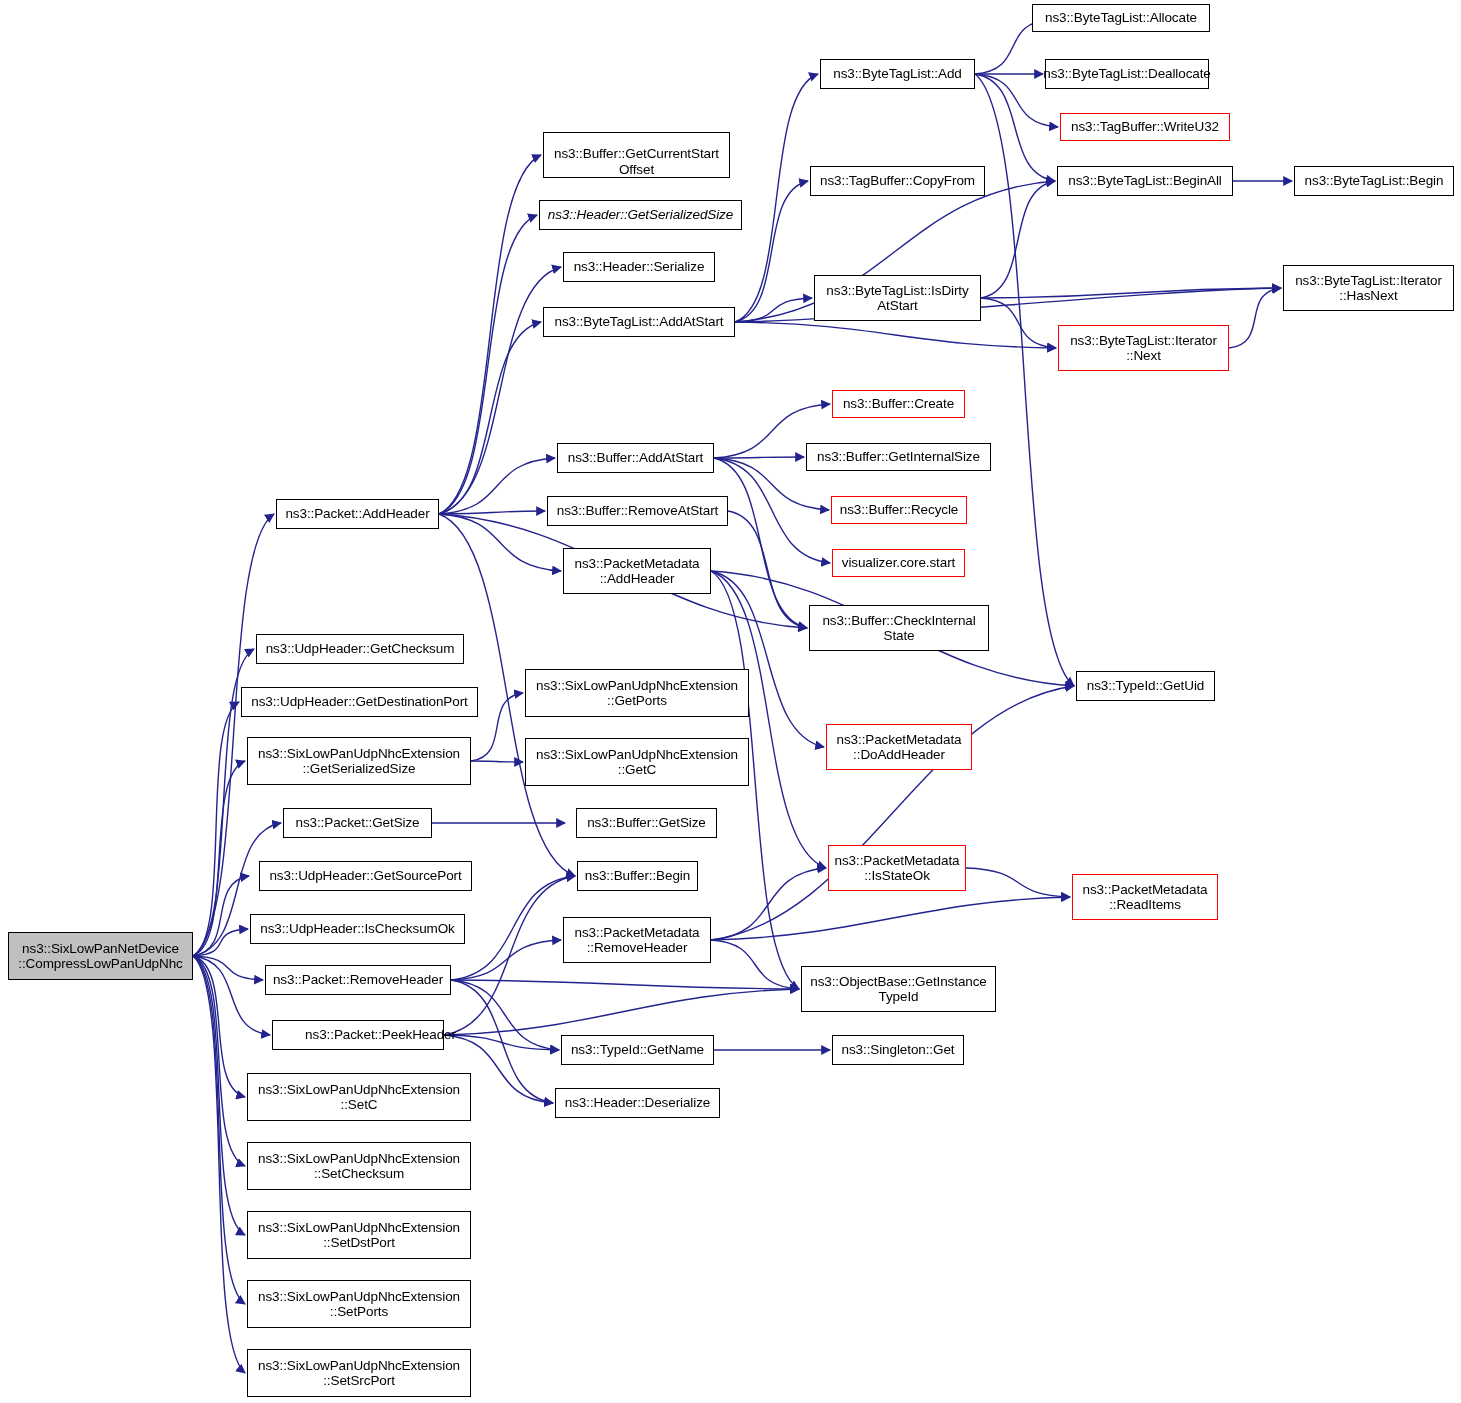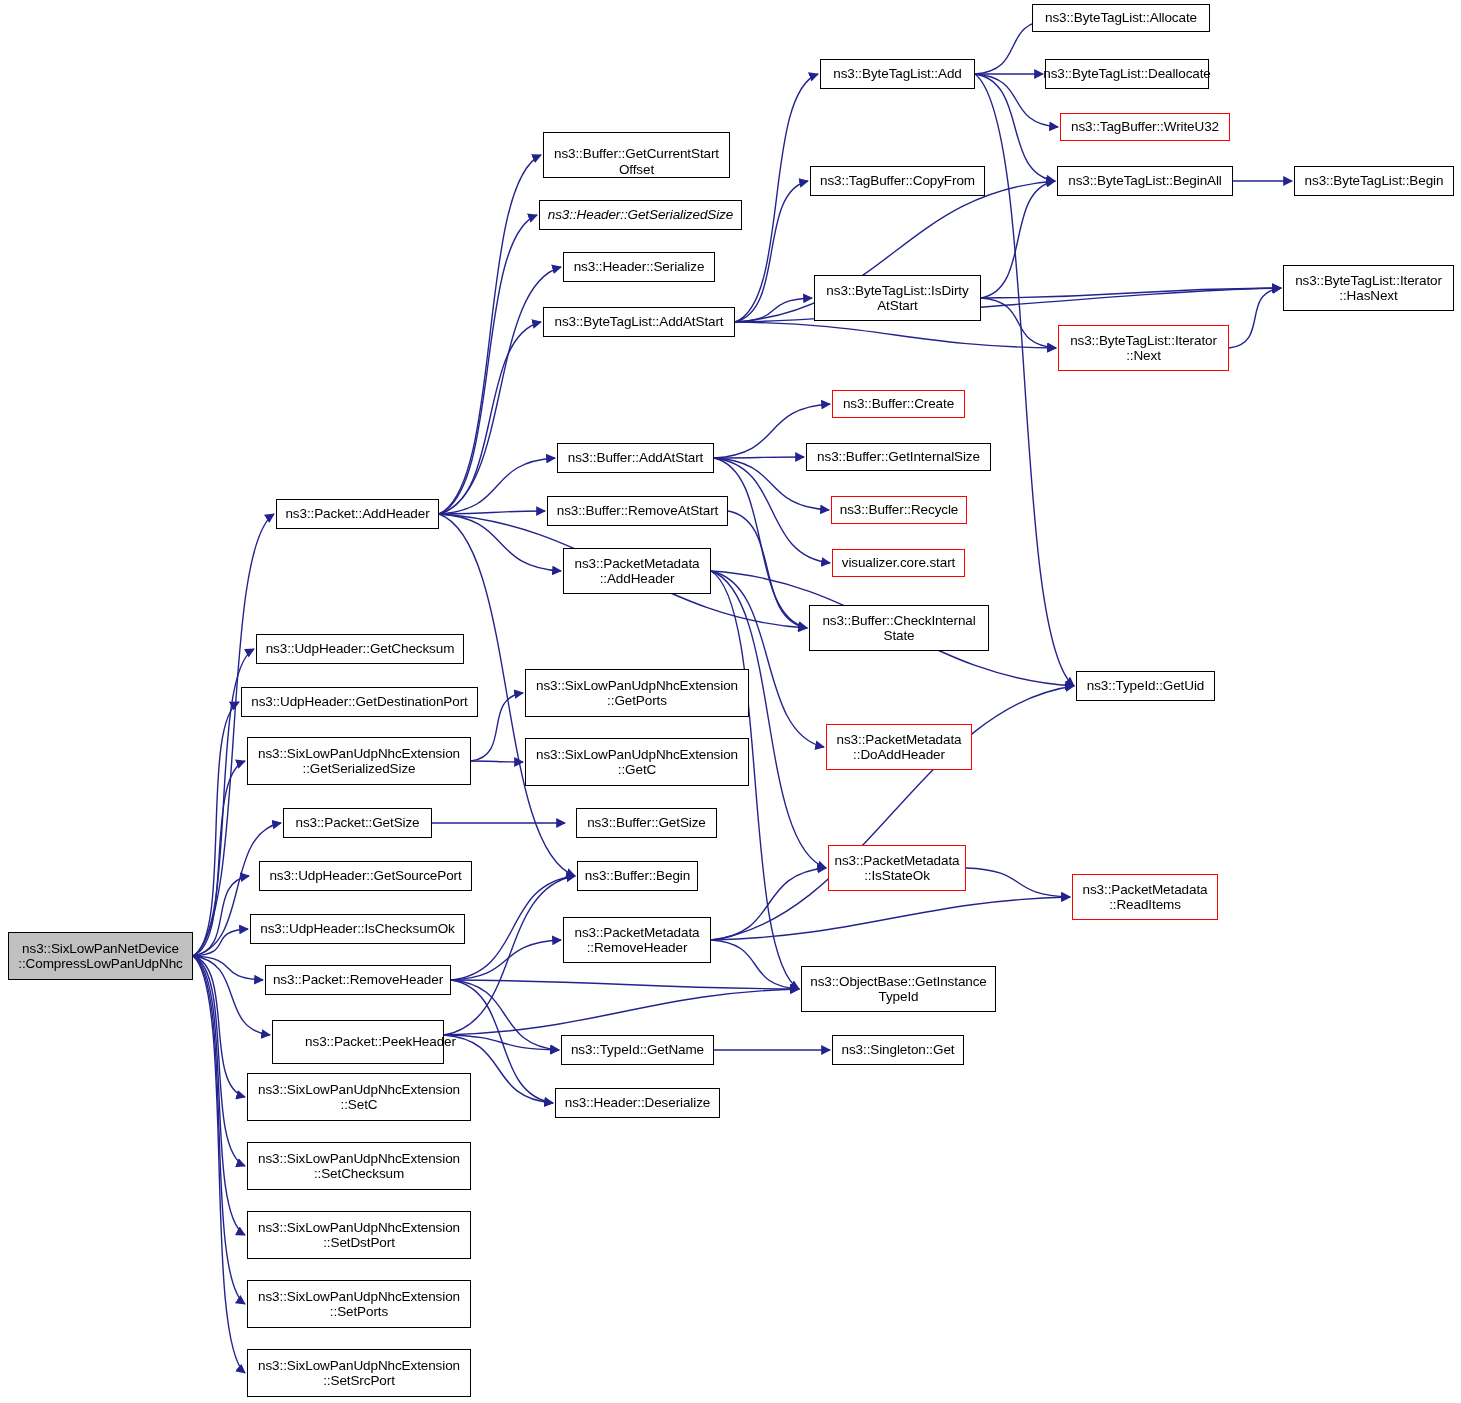--- a/index.html
+++ b/index.html
@@ -117,21 +117,21 @@
       </div>
       <div class="node" style="left: 251px; top: 861px; width: 213px; height: 30px; margin-left: 8px;">
         <span>ns3::UdpHeader::GetSourcePort</span>
       </div>
       <div class="node" style="left: 250px; top: 914px; width: 215px; height: 30px;">
         <span>ns3::UdpHeader::IsChecksumOk</span>
       </div>
       <div class="node" style="left: 265px; top: 965px; width: 186px; height: 30px;">
         <span>ns3::Packet::RemoveHeader</span>
       </div>
-      <div class="node" style="left: 272px; top: 1020px; width: 172px; height: 44px; padding-left: 45px;">
+      <div class="node" style="left: 272px; top: 1020px; width: 172px; height: 30px; padding-left: 45px;">
         <span>ns3::Packet::PeekHeader</span>
       </div>
       <div class="node" style="left: 247px; top: 1073px; width: 224px; height: 48px;">
         <span>ns3::SixLowPanUdpNhcExtension
 ::SetC</span>
       </div>
       <div class="node" style="left: 247px; top: 1142px; width: 224px; height: 48px;">
         <span>ns3::SixLowPanUdpNhcExtension
 ::SetChecksum</span>
       </div>

